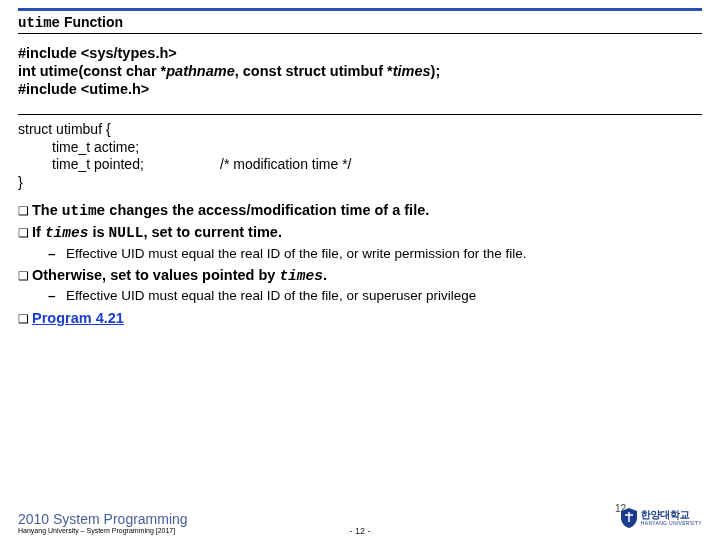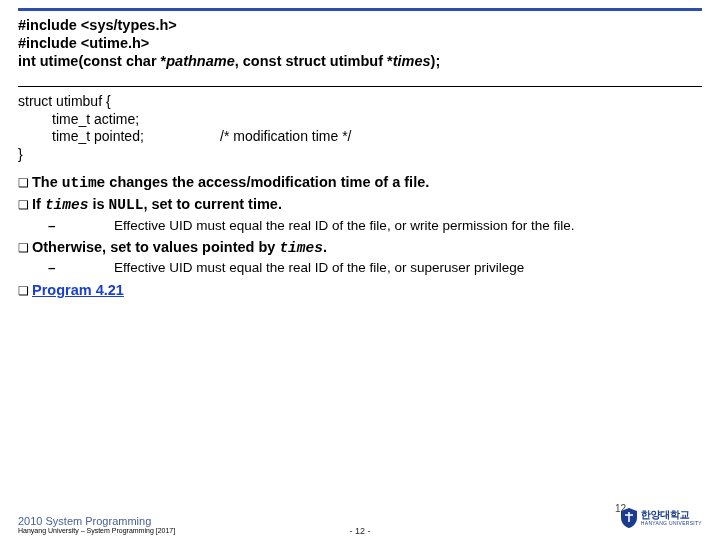--- a/index.html
+++ b/index.html
@@ -16,45 +16,50 @@
 .struct-indent { padding-left:34px; }
 .struct-col1 { width:168px; }
 .bullets { font-size:14.5px; line-height:1.35; }
 .bul { display:flex; margin-bottom:1px; }
 .bul .sq { width:14px; font-size:12px; padding-top:2px; flex-shrink:0; }
 .bul .txt { flex:1; font-weight:bold; }
 .bul .txt .mono { font-family:"Courier New",monospace; }
 .bul .txt .lmono { font-family:"Courier New",monospace; font-style:italic; }
 .sub { display:flex; padding-left:30px; font-size:13.5px; margin-bottom:3px; }
 .sub .dash { width:18px; font-weight:bold; flex-shrink:0; }
-.sub .stxt { flex:1;margin-left:48px; }
+.sub .stxt { flex:1; }
 .link { color:#1a3fd0; text-decoration:underline; cursor:pointer; }
 .footer { position:absolute; bottom:6px; left:0; right:0; padding:0 18px; }
-.ftxt { font-size:11px; color:#465e9e; }
+.ftxt { font-size:14px; color:#465e9e; }
 .fsmall { font-size:7px; }
 .pagenum { position:absolute; left:50%; transform:translateX(-50%); bottom:4px; font-size:9px; color:#222; }
 .pnum-right { position:absolute; right:94px; bottom:26px; font-size:10px; color:#444;text-align:right; }
 .logo { position:absolute; right:18px; bottom:10px; display:flex; align-items:center; }
 .logo-badge { width:24px; height:24px; position:relative; }
 .logo-badge svg { width:100%; height:100%; }
 .logo-text { font-size:10px; font-weight:bold; color:#1b3c8c; letter-spacing:-0.3px; line-height:1; }
 .logo-sub { font-size:5px; color:#1b3c8c; letter-spacing:0.3px; }
 </style>
 </head>
 <body>
 
 <div class="slide">
   <div class="topline"></div>
+  <div class="title-row">
+    <div class="t">
+      <span class="mono">utime</span><span> Function</span>
+    </div>
+  </div>
 
   <div class="sigbox">
     <div>#include &lt;sys/types.h&gt;</div>
-    <div>#include &lt;utime.h&gt;</div>
     <div>
       <span>int utime(const char *</span><span class="ital">pathname</span><span>, const struct utimbuf *</span><span class="ital">times</span><span>);</span>
     </div>
+    <div>#include &lt;utime.h&gt;</div>
   </div>
 
   <div class="struct">
     <div>struct utimbuf {</div>
     <div class="struct-row struct-indent">
       <div class="struct-col1">time_t  actime;</div>
     </div>
     <div class="struct-row struct-indent">
       <div class="struct-col1">time_t  pointed;</div>
       <div>/* modification time */</div>

